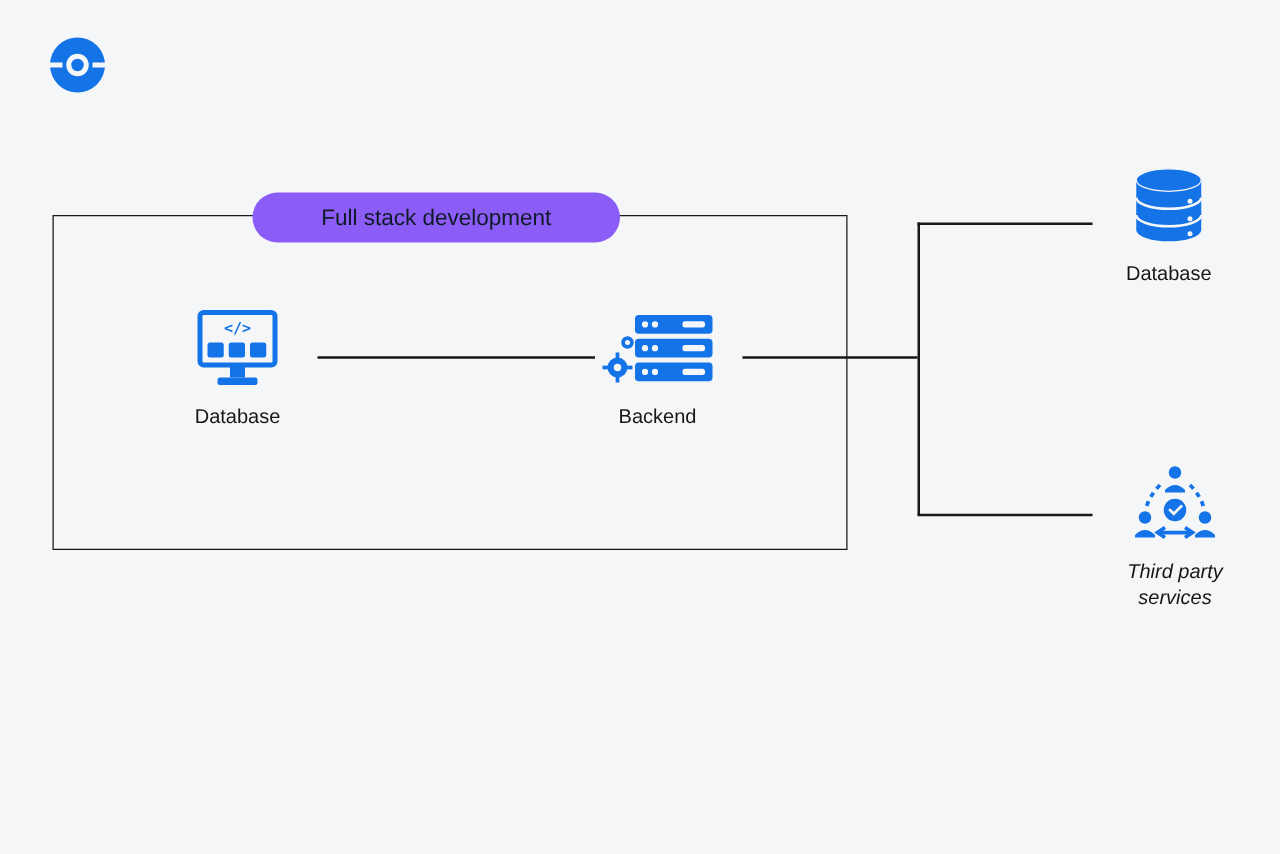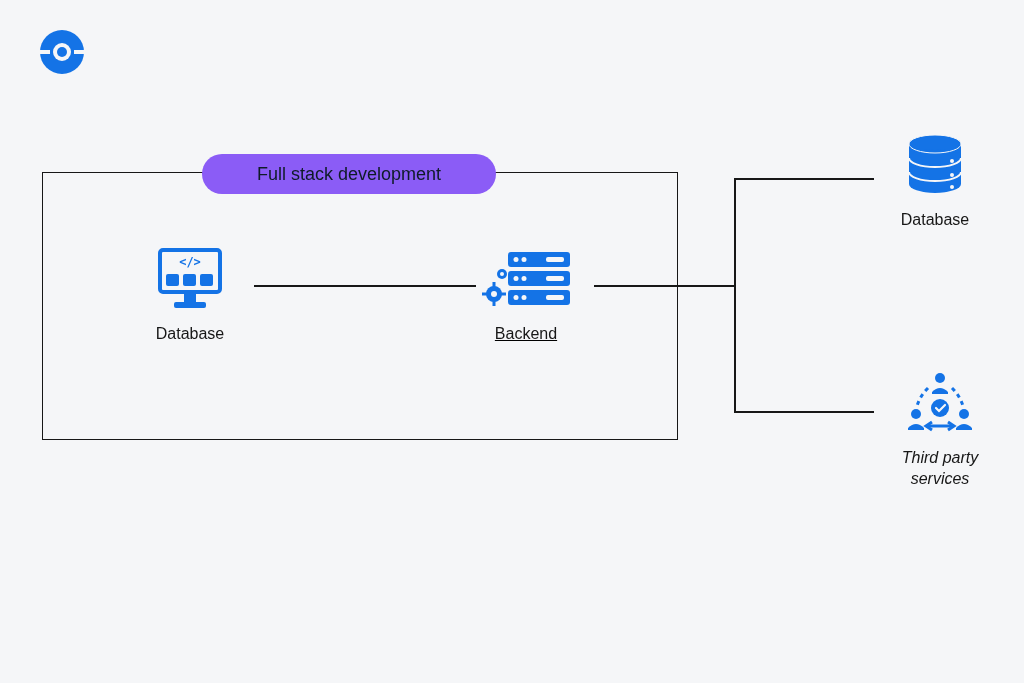--- a/index.html
+++ b/index.html
@@ -60,21 +60,21 @@
   }
   .icon-wrap {
     width: 80px;
     height: 70px;
     display: flex;
     align-items: center;
     justify-content: center;
     color: #1473e6;
   }
   .frontend-node { left: 150px; top: 244px; }
-  .backend-node  { left: 476px; top: 244px; text-decoration: underline; }
+  .backend-node  { left: 476px; top: 244px; }
   .database-node { left: 895px; top: 130px; text-align: right; }
   .third-node    { left: 880px; top: 368px; width: 120px; font-style: italic; }
 
   svg { display:block; }
   .line { position:absolute; background:#171717; z-index:1; }
 </style>
 </head>
 <body>
 
 <div class="logo">

